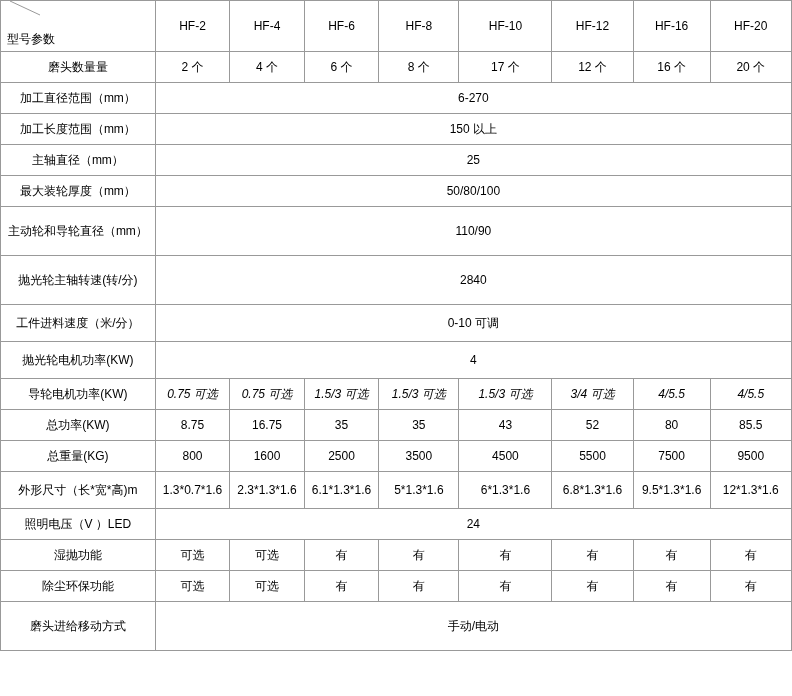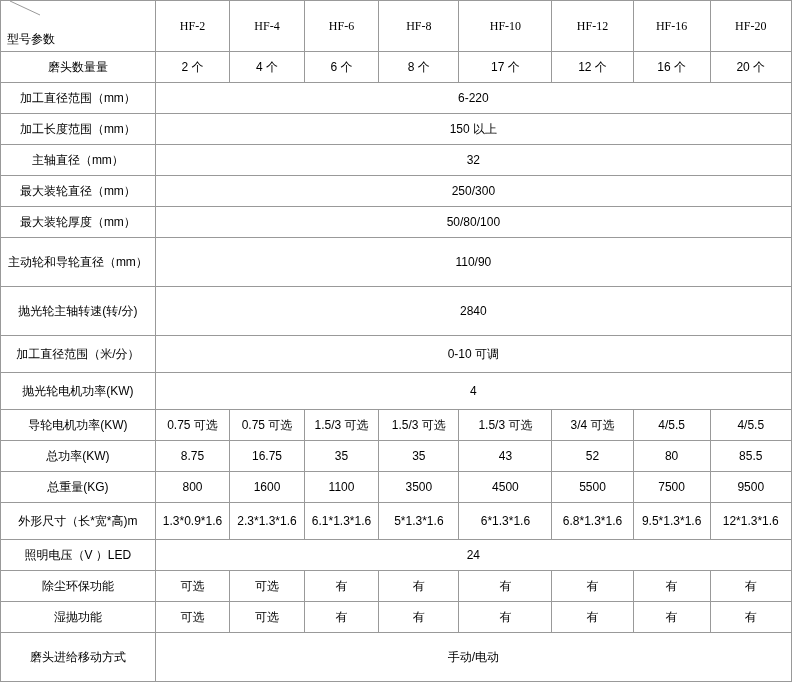--- a/index.html
+++ b/index.html
@@ -29,21 +29,20 @@
     line-height: 1.25;
     word-break: break-all;
   }
   .row-head {
     text-align: center;
     font-size: 12px;
   }
   .hdr-model {
     font-weight: bold;
     font-size: 13px;
-    font-family: Liberation Serif, serif;
   }
   .corner-cell {
     position: relative;
     text-align: left;
     padding-left: 6px;
     height: 46px;
     margin-top: 8px;
   }
   .corner-cell .corner-label {
     position: absolute;
@@ -55,21 +54,21 @@
     position: absolute;
     top: 0;
     left: 0;
     width: 100%;
     height: 100%;
     overflow: hidden;
   }
   .tall { height: 44px; }
   .mid  { height: 32px; }
   .std  { height: 26px; }
-  .small-txt { font-size: 11px; }
+  .small-txt { font-size: 11px; font-style: italic; }
   .tiny-txt { font-size: 10.5px; }
 </style>
 </head>
 <body>
 
 <table id="spec-table">
   <colgroup>
     <col style="width:135px">
     <col style="width:65px">
     <col style="width:65px">
@@ -109,56 +108,52 @@
       <td class="std">6 个</td>
       <td class="std">8 个</td>
       <td class="std">17 个</td>
       <td class="std">12 个</td>
       <td class="std">16 个</td>
       <td class="std">20 个</td>
     </tr>
 
     <tr>
       <td class="row-head std">加工直径范围（mm）</td>
-      <td class="std" colspan="8">6-220</td>
+      <td class="std" colspan="8">6-270</td>
     </tr>
 
     <tr>
       <td class="row-head std">加工长度范围（mm）</td>
       <td class="std" colspan="8">150 以上</td>
     </tr>
 
     <tr>
       <td class="row-head std">主轴直径（mm）</td>
-      <td class="std" colspan="8">32</td>
-    </tr>
-
-    <tr>
-      <td class="row-head std">最大装轮直径（mm）</td>
-      <td class="std" colspan="8">250/300</td>
-    </tr>
+      <td class="std" colspan="8">25</td>
+    </tr>
+
 
     <tr>
       <td class="row-head std">最大装轮厚度（mm）</td>
       <td class="std" colspan="8">50/80/100</td>
     </tr>
 
     <tr>
       <td class="row-head tall">主动轮和导轮直径（mm）</td>
       <td class="tall" colspan="8">110/90</td>
     </tr>
 
     <tr>
       <td class="row-head tall">抛光轮主轴转速(转/分)</td>
       <td class="tall" colspan="8">2840</td>
     </tr>
 
 
     <tr>
-      <td class="row-head mid">加工直径范围（米/分）</td>
+      <td class="row-head mid">工件进料速度（米/分）</td>
       <td class="mid" colspan="8">0-10 可调</td>
     </tr>
 
     <tr>
       <td class="row-head mid">抛光轮电机功率(KW)</td>
       <td class="mid" colspan="8">4</td>
     </tr>
 
     <tr>
       <td class="row-head std">导轮电机功率(KW)</td>
@@ -181,59 +176,59 @@
       <td class="std">43</td>
       <td class="std">52</td>
       <td class="std">80</td>
       <td class="std">85.5</td>
     </tr>
 
     <tr>
       <td class="row-head std">总重量(KG)</td>
       <td class="std">800</td>
       <td class="std">1600</td>
-      <td class="std">1100</td>
+      <td class="std">2500</td>
       <td class="std">3500</td>
       <td class="std">4500</td>
       <td class="std">5500</td>
       <td class="std">7500</td>
       <td class="std">9500</td>
     </tr>
 
     <tr>
       <td class="row-head mid">外形尺寸（长*宽*高)m</td>
-      <td class="mid tiny-txt">1.3*0.9*1.6</td>
+      <td class="mid tiny-txt">1.3*0.7*1.6</td>
       <td class="mid tiny-txt">2.3*1.3*1.6</td>
       <td class="mid tiny-txt">6.1*1.3*1.6</td>
       <td class="mid tiny-txt">5*1.3*1.6</td>
       <td class="mid tiny-txt">6*1.3*1.6</td>
       <td class="mid tiny-txt">6.8*1.3*1.6</td>
       <td class="mid tiny-txt">9.5*1.3*1.6</td>
       <td class="mid tiny-txt">12*1.3*1.6</td>
     </tr>
 
     <tr>
       <td class="row-head std">照明电压（V ）LED</td>
       <td class="std" colspan="8">24</td>
     </tr>
 
     <tr>
+      <td class="row-head std">湿抛功能</td>
+      <td class="std">可选</td>
+      <td class="std">可选</td>
+      <td class="std">有</td>
+      <td class="std">有</td>
+      <td class="std">有</td>
+      <td class="std">有</td>
+      <td class="std">有</td>
+      <td class="std">有</td>
+    </tr>
+
+    <tr>
       <td class="row-head std">除尘环保功能</td>
-      <td class="std">可选</td>
-      <td class="std">可选</td>
-      <td class="std">有</td>
-      <td class="std">有</td>
-      <td class="std">有</td>
-      <td class="std">有</td>
-      <td class="std">有</td>
-      <td class="std">有</td>
-    </tr>
-
-    <tr>
-      <td class="row-head std">湿抛功能</td>
       <td class="std">可选</td>
       <td class="std">可选</td>
       <td class="std">有</td>
       <td class="std">有</td>
       <td class="std">有</td>
       <td class="std">有</td>
       <td class="std">有</td>
       <td class="std">有</td>
     </tr>
 

